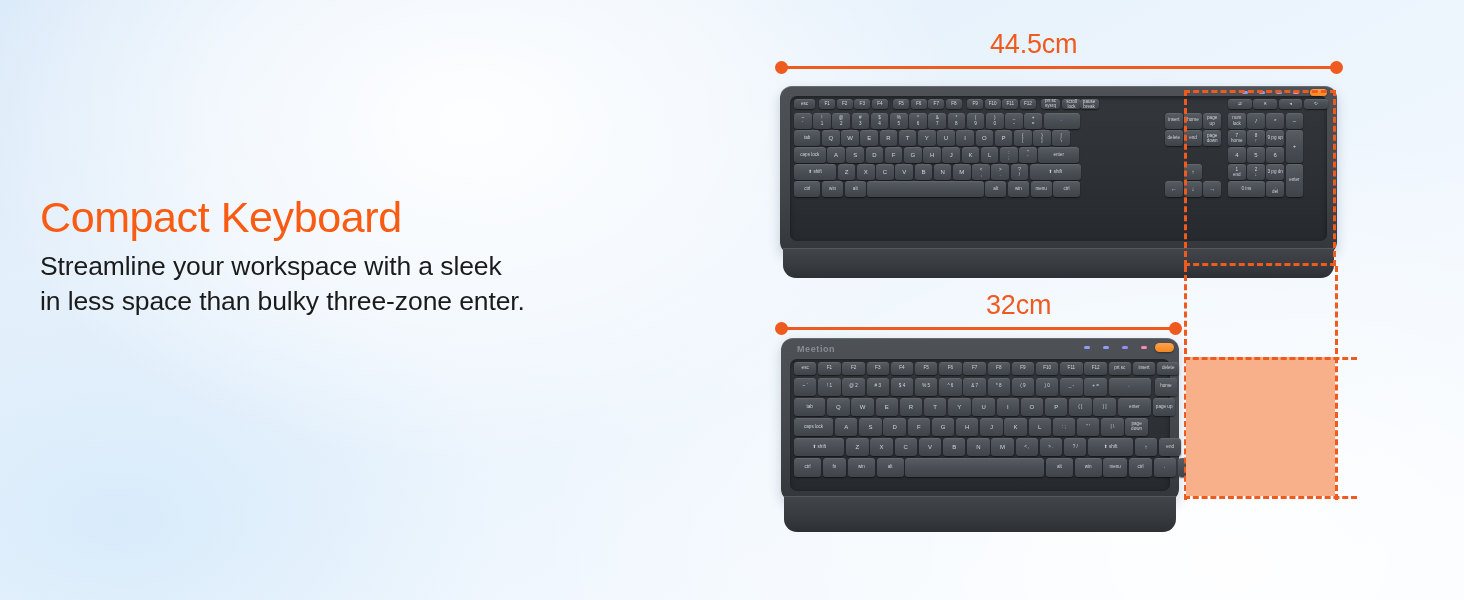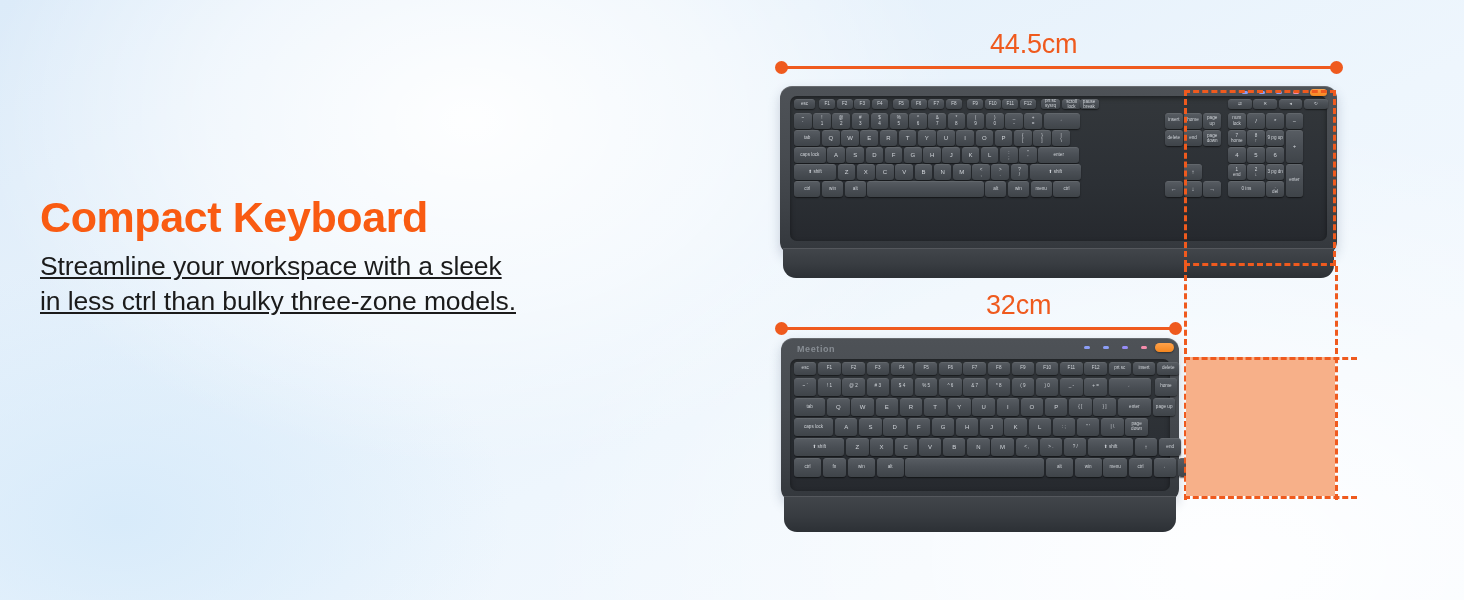--- a/index.html
+++ b/index.html
@@ -13,28 +13,28 @@
     background:
       radial-gradient(680px 480px at 470px 120px, rgba(255,255,255,0.95) 0%, rgba(255,255,255,0.55) 38%, rgba(255,255,255,0) 72%),
       radial-gradient(900px 560px at 1230px 560px, rgba(255,255,255,0.92) 0%, rgba(255,255,255,0.35) 45%, rgba(255,255,255,0) 78%),
       radial-gradient(520px 340px at 120px 520px, rgba(214,234,250,0.9) 0%, rgba(214,234,250,0) 75%),
       linear-gradient(155deg,#dcebf9 0%,#e6f1fb 30%,#eef6fd 58%,#f2f8fe 78%,#f6fafe 100%);
   }
 
   
   .copy{position:absolute;left:40px;top:196px;width:680px;}
   .headline{
-    font-size:43px;font-weight:bold;color:#f95b12;letter-spacing:-0.4px;
+    font-size:43px;font-weight:normal;color:#f95b12;letter-spacing:-0.4px;
     line-height:1.0;margin:0 0 10px 0;white-space:nowrap;
   }
   .subcopy{
     font-size:26.5px;color:#1b1b1b;line-height:1.33;margin:0;
     letter-spacing:-0.1px;max-width:672px;
   }
-  .subcopy span{display:block;text-decoration:underline;}
+  .subcopy span{display:block;}
 
   
   .dim-label{
     position:absolute;color:#ef5a1e;font-size:27px;letter-spacing:-0.2px;
     white-space:nowrap;
   }
   .dim-line{position:absolute;height:3px;background:#ef5a1e;}
   .dim-dot{position:absolute;width:13px;height:13px;border-radius:50%;background:#ef5a1e;}
 
   
@@ -84,21 +84,21 @@
 </style>
 </head>
 <body>
 
 <div id="stage">
 
   <div class="copy">
     <div class="headline">Compact Keyboard</div>
     <div class="subcopy">
       <span>Streamline your workspace with a sleek</span>
-      <span>in less ctrl than bulky three-zone models.</span>
+      <span>in less space than bulky three-zone enter.</span>
     </div>
   </div>
 
   <div class="dim-label" style="left:990px;top:29px;">44.5cm</div>
   <div class="dim-line" style="left:782px;top:66px;width:554px;"></div>
   <div class="dim-dot" style="left:775px;top:61px;"></div>
   <div class="dim-dot" style="left:1330px;top:61px;"></div>
 
   <div class="dim-label" style="left:986px;top:290px;">32cm</div>
   <div class="dim-line" style="left:783px;top:327px;width:392px;"></div>

